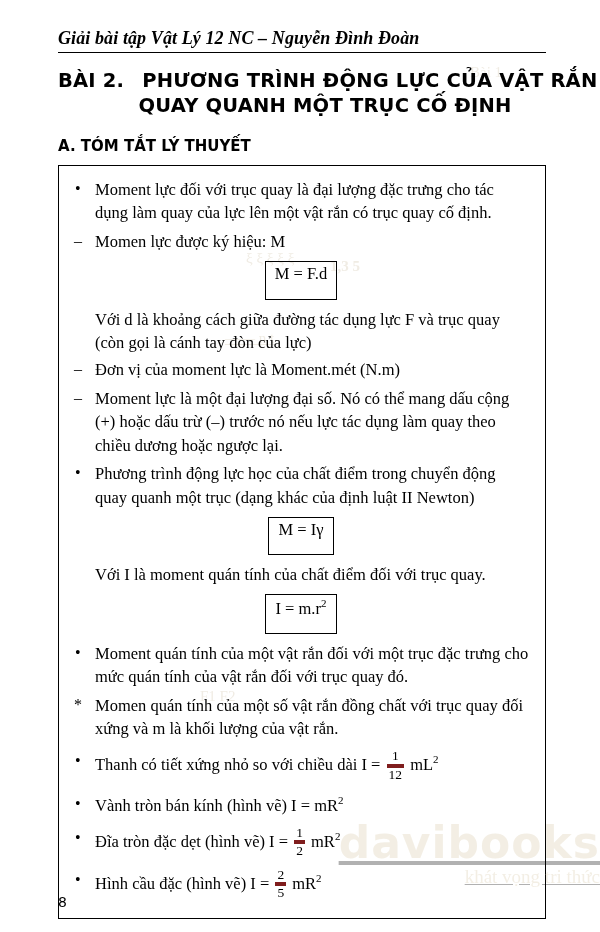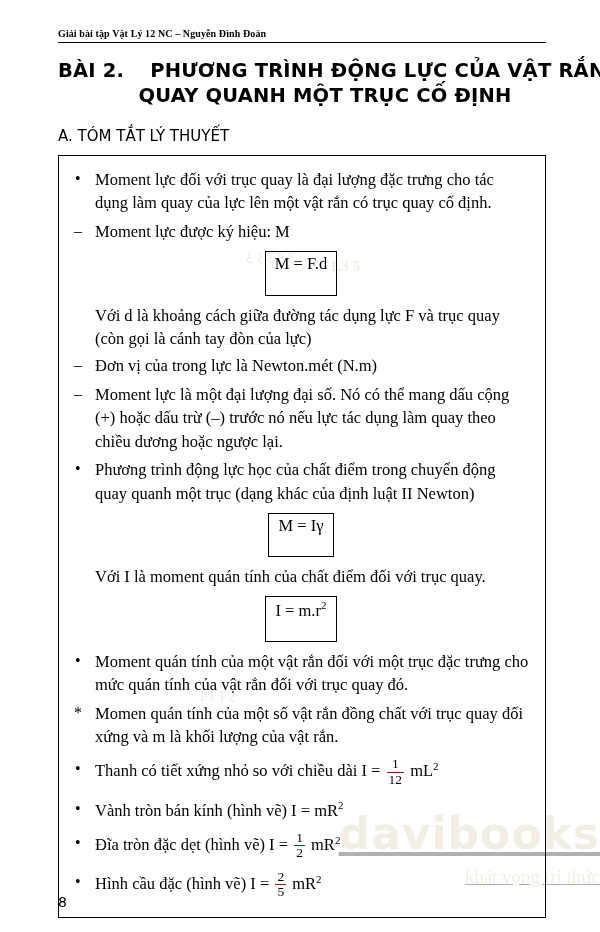--- a/index.html
+++ b/index.html
@@ -19,22 +19,23 @@
   .content {
     position: absolute;
     left: 58px;
     top: 28px;
     width: 488px;
   }
 
   
   .running-head {
     font-family: "Liberation Serif", serif;
-    font-weight: bold;
-    font-size: 10px;
+    font-style: italic;
+    font-weight: bold;
+    font-size: 18px;
     letter-spacing: .1px;
     padding-bottom: 3px;
   }
   .rule {
     border-top: 1px solid #000;
     width: 100%;
     margin-bottom: 16px;
   }
 
   
@@ -44,30 +45,30 @@
   }
   .title-line {
     font-family: "DejaVu Sans", sans-serif;
     font-weight: bold;
     font-size: 19.5px;
     letter-spacing: .2px;
     line-height: 1.28;
     white-space: nowrap;
   }
   .title-line .bai {
-    margin-right: 26px;
+    margin-right: 18px;
   }
   .title-line.second {
     padding-left: 46px;
   }
 
   
   .section-head {
     font-family: "DejaVu Sans", sans-serif;
-    font-weight: normal;
+    font-weight: bold;
     font-size: 15px;
     margin: 14px 0 10px 0;
   }
 
   
   .theory-box {
     border: 1px solid #000;
     padding: 12px 14px 12px 12px;
     font-size: 16.5px;
     line-height: 1.42;
@@ -86,21 +87,21 @@
     text-align: left;
     font-size: 16px;
   }
   .item.dash .marker { font-size: 16px; left: 3px; }
   .item.star .marker { font-size: 16px; left: 3px; }
 
   
   .formula-box {
     display: inline-block;
     border: 1px solid #000;
-    padding: 1px 9px 20px 9px;
+    padding: 1px 9px 14px 9px;
     margin: 3px 0 4px 0;
     font-size: 16.5px;
     line-height: 1.3;
   }
   .center-row {
     text-align: center;
     margin: 4px 0 4px 0;
   }
   .sup {
     font-size: 11px;
@@ -112,21 +113,21 @@
     display: inline-block;
     vertical-align: middle;
     text-align: center;
     font-size: 13.5px;
     line-height: 1.05;
     margin: 0 2px;
     position: relative;
     top: -1px;
   }
   .frac .num { display: block; padding: 0 2px; }
-  .frac .den { display: block; border-top: 1px solid #7f1d1d; padding: 0 2px; }
+  .frac .den { display: block; border-top: 4px solid #7f1d1d; padding: 0 2px; }
 
   .indent-text {
     padding-left: 24px;
     margin: 3px 0 4px 0;
   }
 
   
   .section-b {
     margin-top: 26px;
   }
@@ -163,21 +164,21 @@
     font-size: 44px;
     font-weight: bold;
     color: #d8c9a8;
     letter-spacing: 1px;
     line-height: 1;
   }
   .watermark .wm-sub {
     font-family: "Liberation Serif", serif;
     font-size: 19px;
     color: #d8c9a8;
-    margin-top: 10px;
+    margin-top: 1px;
   }
 
   
   .ghost {
     position: absolute;
     color: #f0ece4;
     font-size: 15px;
     font-family: "Liberation Serif", serif;
     pointer-events: none;
   }
@@ -209,32 +210,32 @@
 
     <div class="theory-box">
 
       <div class="item">
         <span class="marker">•</span>
         <span>Moment lực đối với trục quay là đại lượng đặc trưng cho tác dụng làm quay của lực lên một vật rắn có trục quay cố định.</span>
       </div>
 
       <div class="item dash">
         <span class="marker">–</span>
-        <span>Moment lực được ký hiệu: M</span>
+        <span>Momen lực được ký hiệu: M</span>
       </div>
 
       <div class="center-row">
         <span class="formula-box">M = F.d</span>
       </div>
 
       <div class="indent-text">Với d là khoảng cách giữa đường tác dụng lực F và trục quay (còn gọi là cánh tay đòn của lực)</div>
 
       <div class="item dash">
         <span class="marker">–</span>
-        <span>Đơn vị của trong lực là Newton.mét (N.m)</span>
+        <span>Đơn vị của moment lực là Moment.mét (N.m)</span>
       </div>
 
       <div class="item dash">
         <span class="marker">–</span>
         <span>Moment lực là một đại lượng đại số. Nó có thể mang dấu cộng (+) hoặc dấu trừ (–) trước nó nếu lực tác dụng làm quay theo chiều dương hoặc ngược lại.</span>
       </div>
 
       <div class="item">
         <span class="marker">•</span>
         <span>Phương trình động lực học của chất điểm trong chuyển động quay quanh một trục (dạng khác của định luật II Newton)</span>

